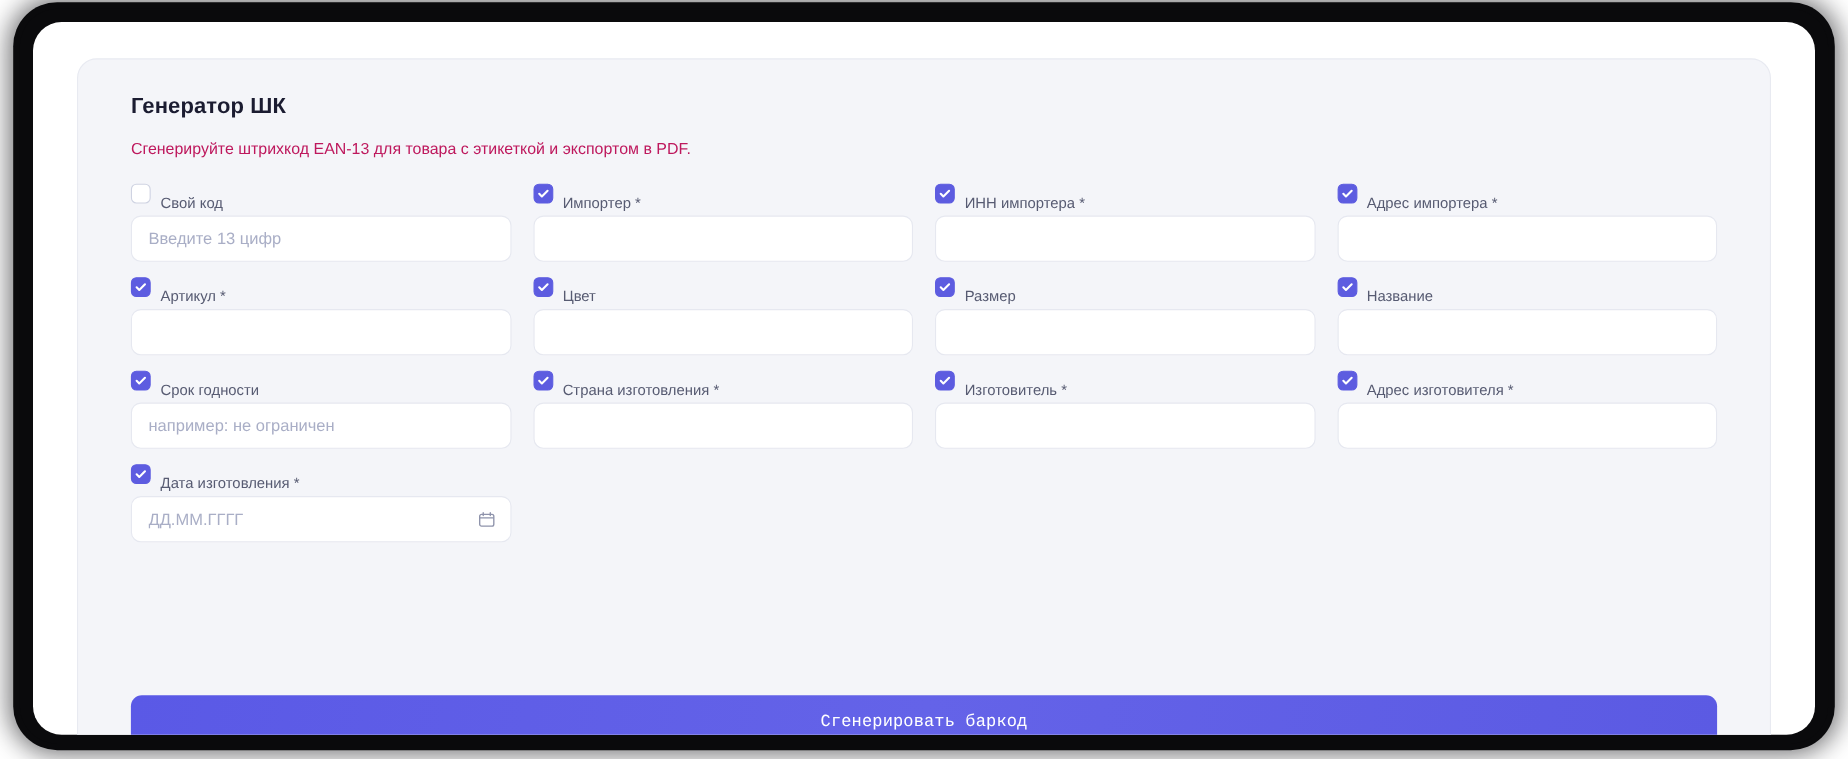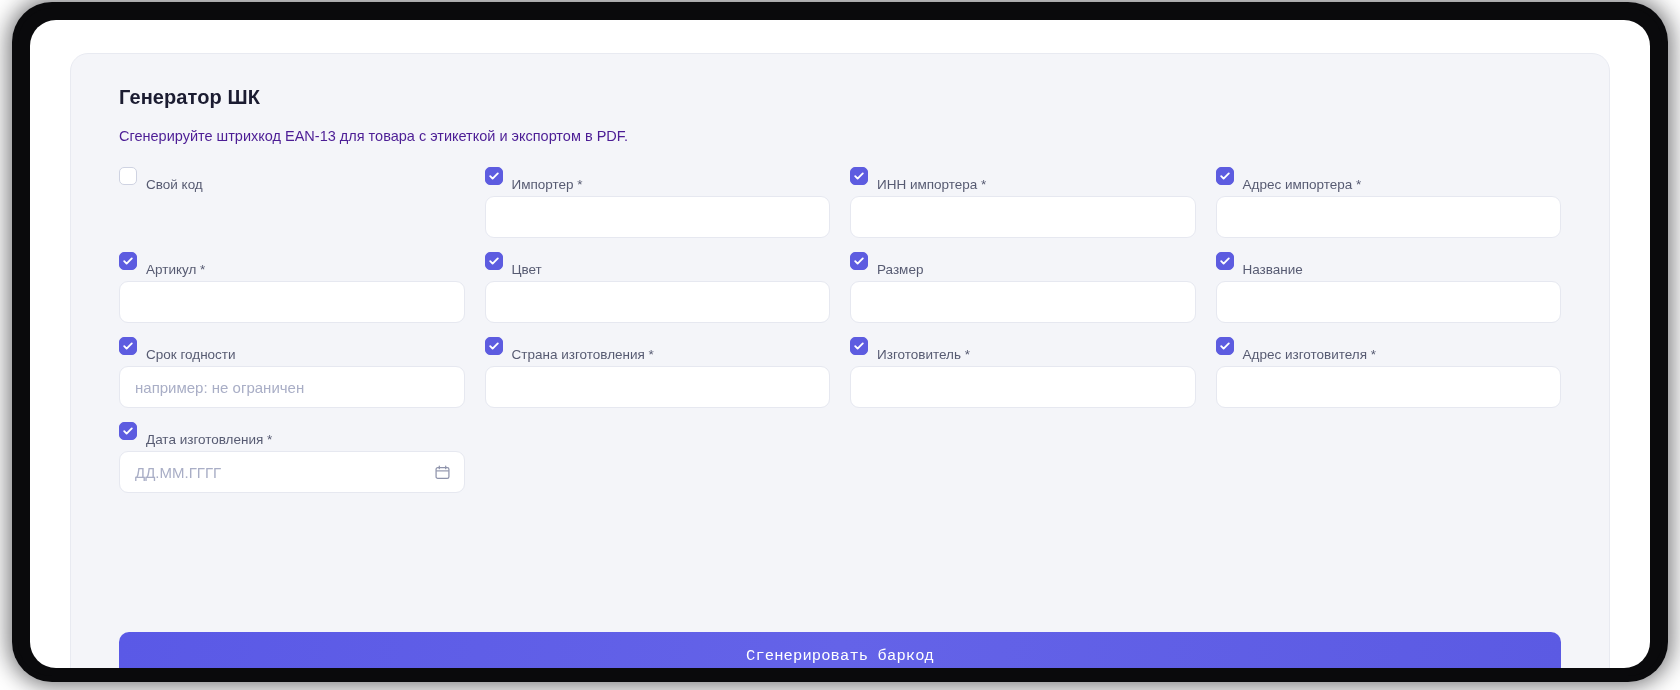--- a/index.html
+++ b/index.html
@@ -55,21 +55,21 @@
   .title {
     font-size: 20px;
     font-weight: bold;
     color: #1b1c31;
     letter-spacing: 0.1px;
     margin: 0 0 20px 0;
     line-height: 1.1;
   }
   .subtitle {
     font-size: 14.5px;
-    color: #4c1d95;
+    color: #be185d;
     margin: 16px 0 20px 0;
     line-height: 1.2;
   }
 
   
   .grid {
     display: grid;
     grid-template-columns: repeat(4, 1fr);
     column-gap: 20px;
     row-gap: 12px;
@@ -167,20 +167,23 @@
         <div class="grid" id="fields-grid">
             <div class="field">
               <div class="field-head">
                 <div class="cbox off" role="checkbox" aria-checked="false">
                   <svg width="12" height="12" viewBox="0 0 12 12" fill="none">
                     <path d="M2.2 6.2 L4.6 8.6 L9.8 3.4" stroke="#ffffff" stroke-width="1.9" stroke-linecap="round" stroke-linejoin="round"></path>
                   </svg>
                 </div>
                 <span class="flabel">Свой код</span>
               </div>
+              <div class="inp-wrap">
+                <input class="inp" type="text" placeholder="Введите 13 цифр" style="">
+              </div>
             </div>
             <div class="field">
               <div class="field-head">
                 <div class="cbox" role="checkbox" aria-checked="true">
                   <svg width="12" height="12" viewBox="0 0 12 12" fill="none">
                     <path d="M2.2 6.2 L4.6 8.6 L9.8 3.4" stroke="#ffffff" stroke-width="1.9" stroke-linecap="round" stroke-linejoin="round"></path>
                   </svg>
                 </div>
                 <span class="flabel">Импортер *</span>
               </div>

